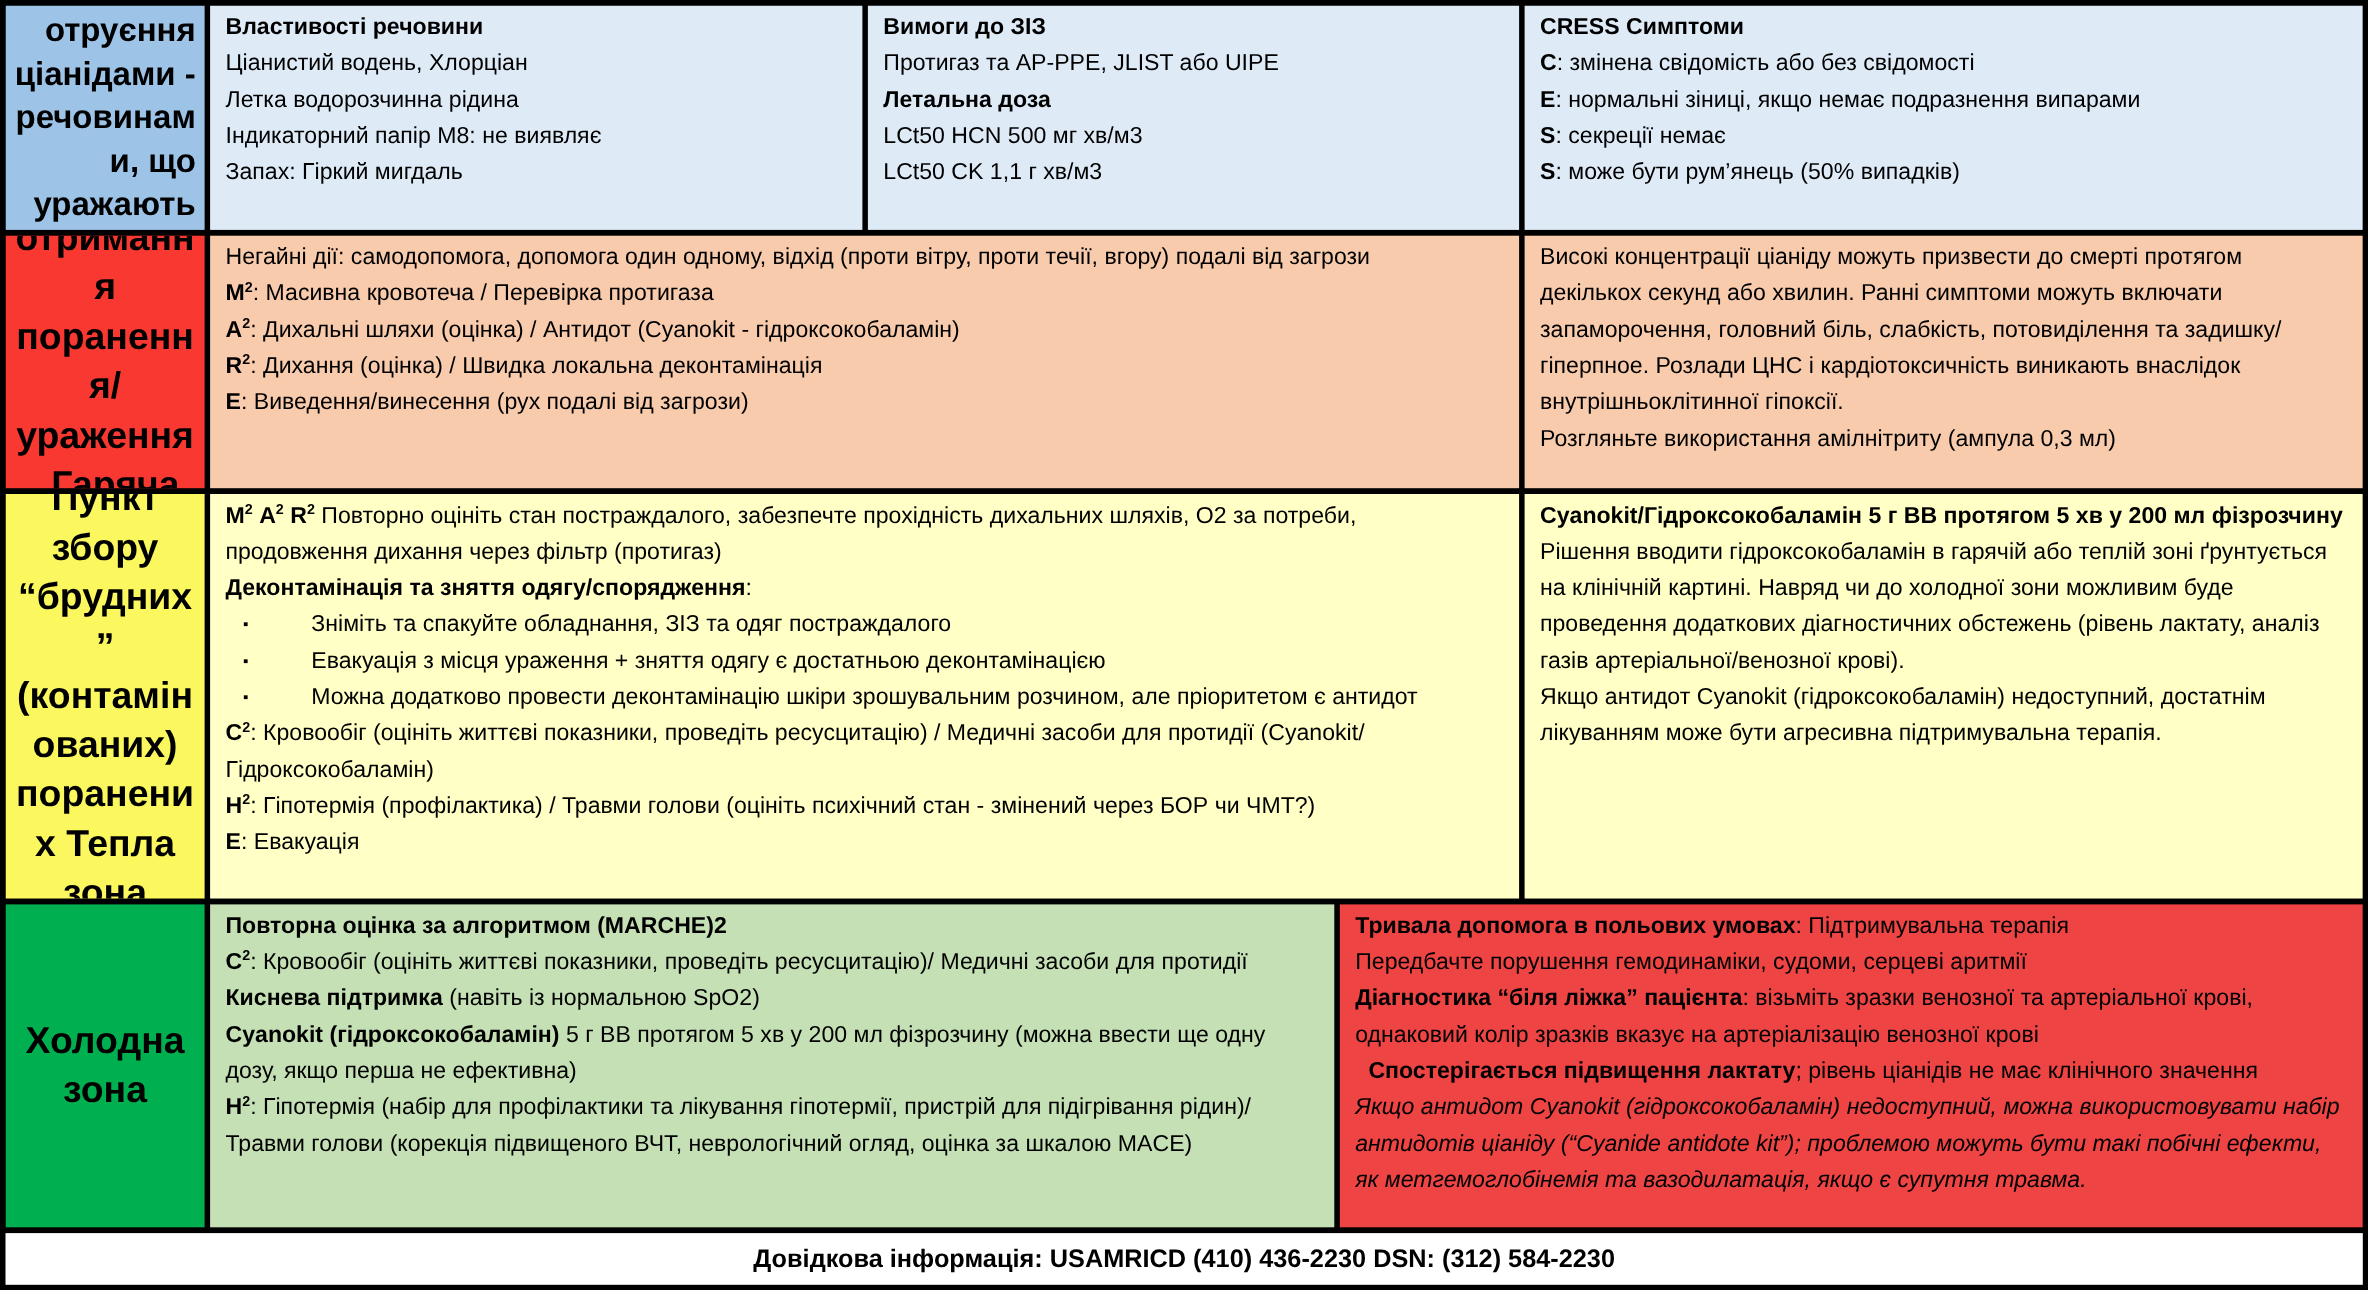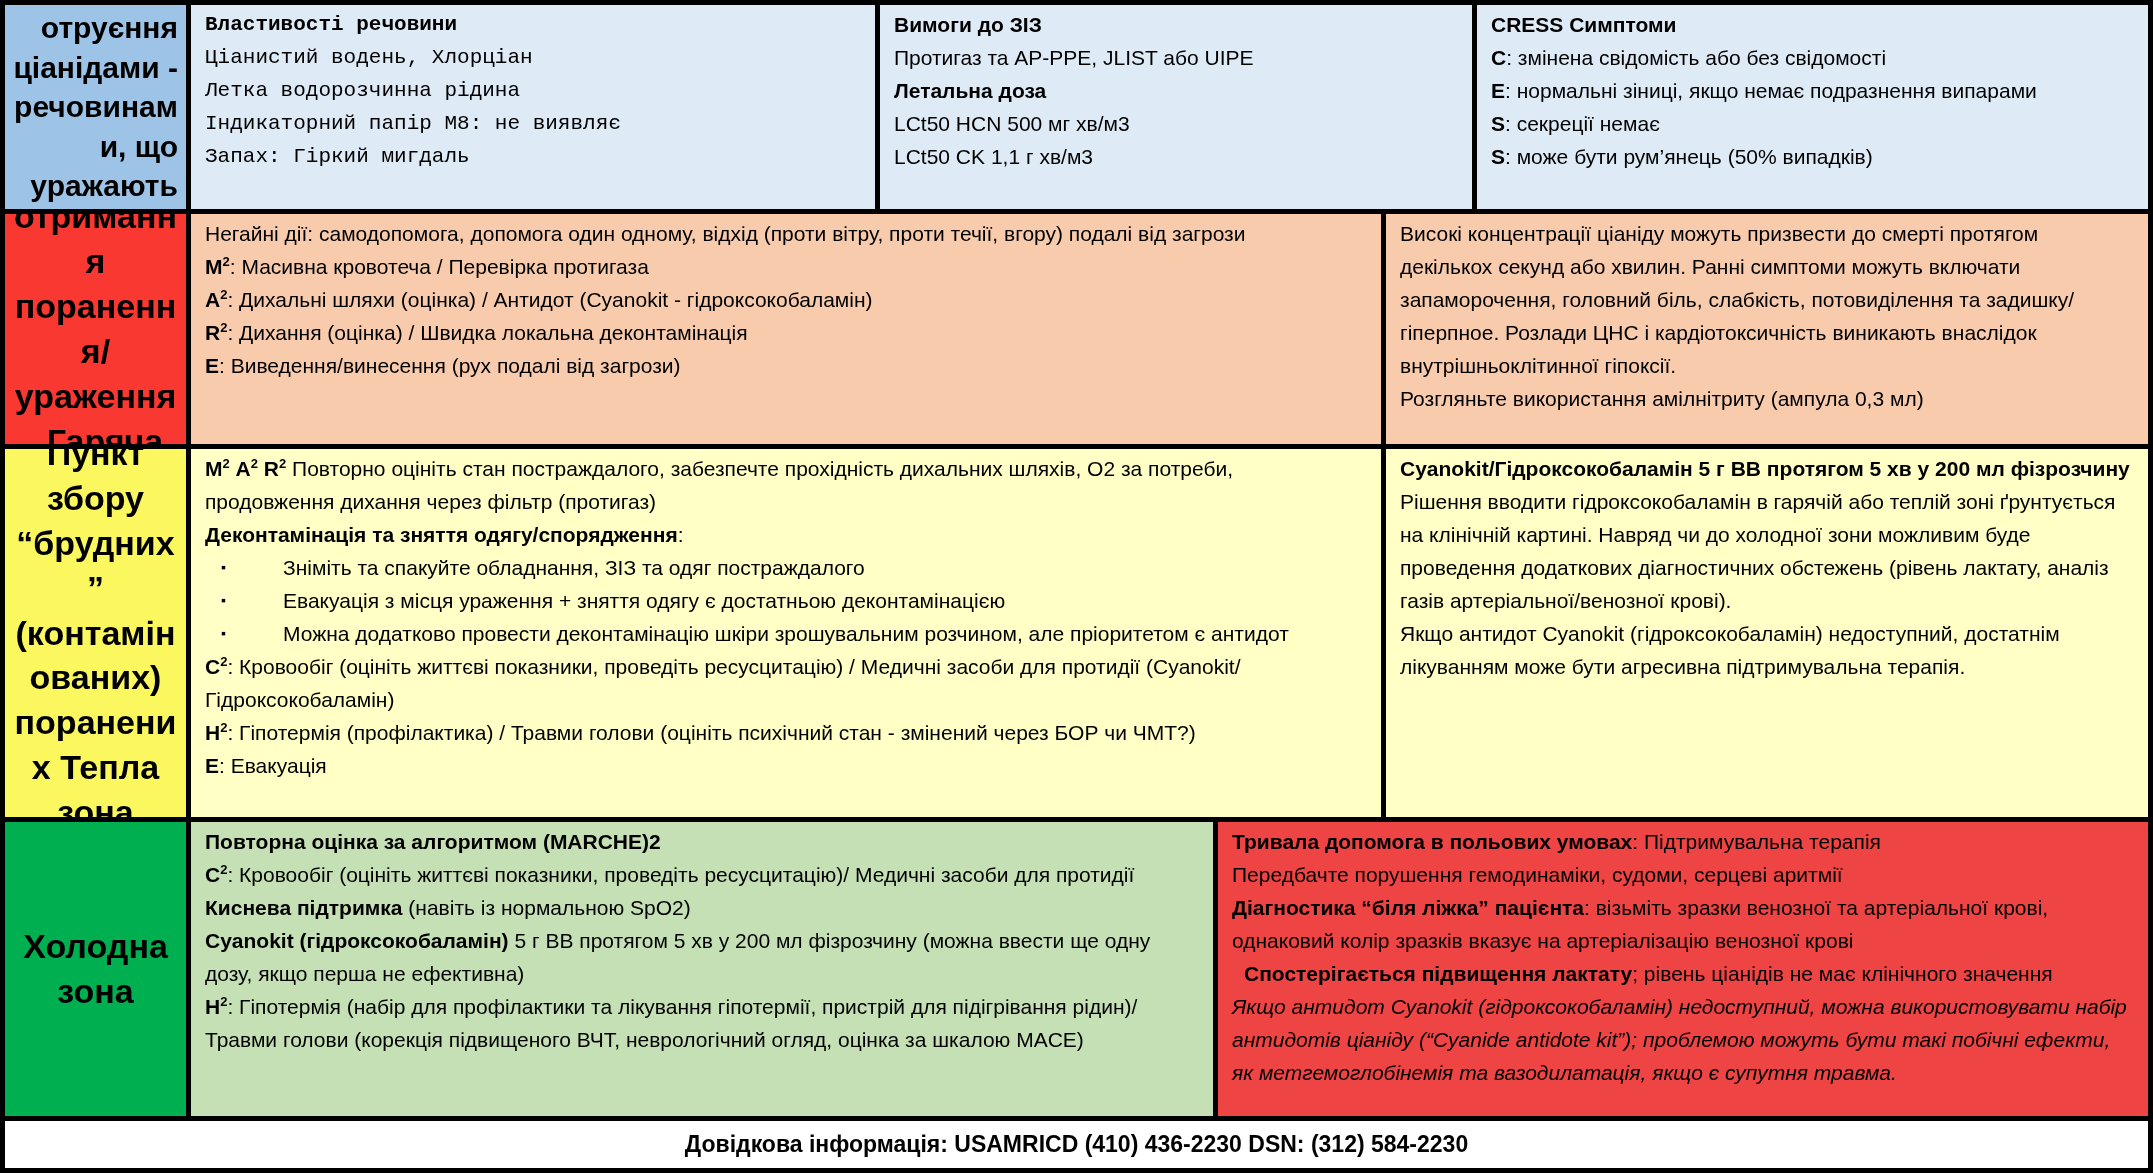--- a/index.html
+++ b/index.html
@@ -17,21 +17,21 @@
   .cell{
     box-sizing:border-box;overflow:hidden;
     padding:3px 14px;font-size:21px;line-height:33px;
   }
   .zone-header{
     width:181px;flex:none;display:flex;align-items:center;justify-content:center;
     text-align:center;font-weight:bold;font-size:34px;line-height:1.32;
     padding:4px 8px;overflow-wrap:break-word;word-break:break-word;
   }
   .row:nth-child(1) .zone-header{font-size:30px;text-align:right;}
-  .row:nth-child(1) .cell:nth-child(2){width:684px;flex:none;font-family:Liberation Mono, monospace;}
+  .row:nth-child(1) .cell:nth-child(2){width:593px;flex:none;}
   .row:nth-child(1) .cell:nth-child(3){width:592px;flex:none;}
   .row:nth-child(1) .cell:nth-child(4){flex:1;}
   .row:nth-child(2) .cell:nth-child(2),
   .row:nth-child(3) .cell:nth-child(2){width:1190px;flex:none;}
   .row:nth-child(2) .cell:nth-child(3),
   .row:nth-child(3) .cell:nth-child(3){flex:1;}
   .row:nth-child(4) .cell:nth-child(2){width:1022px;flex:none;}
   .row:nth-child(4) .cell:nth-child(3){flex:1;}
   .line{margin:0;}
   .line sup{font-size:13px;line-height:0;vertical-align:super;}

